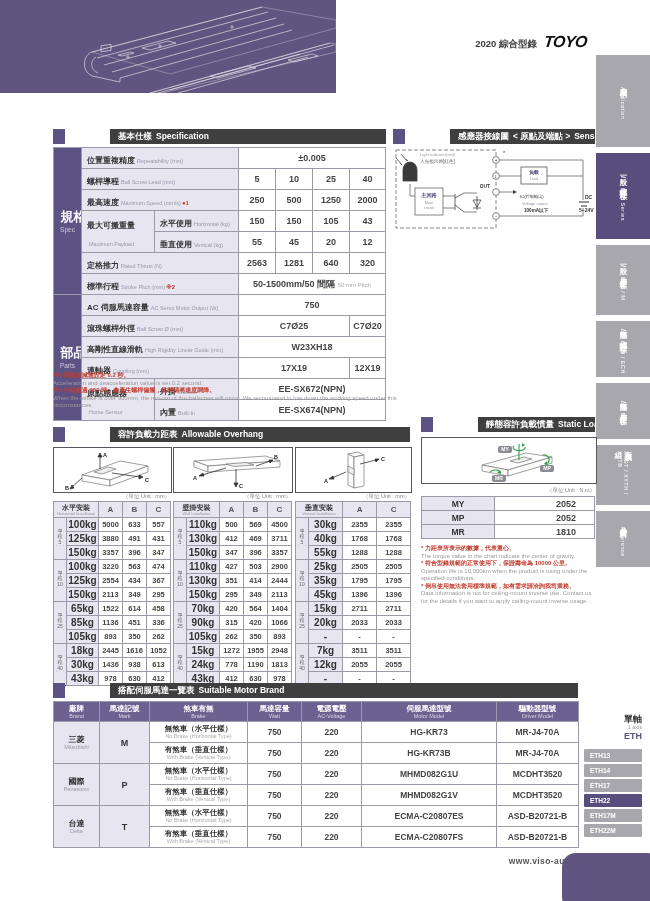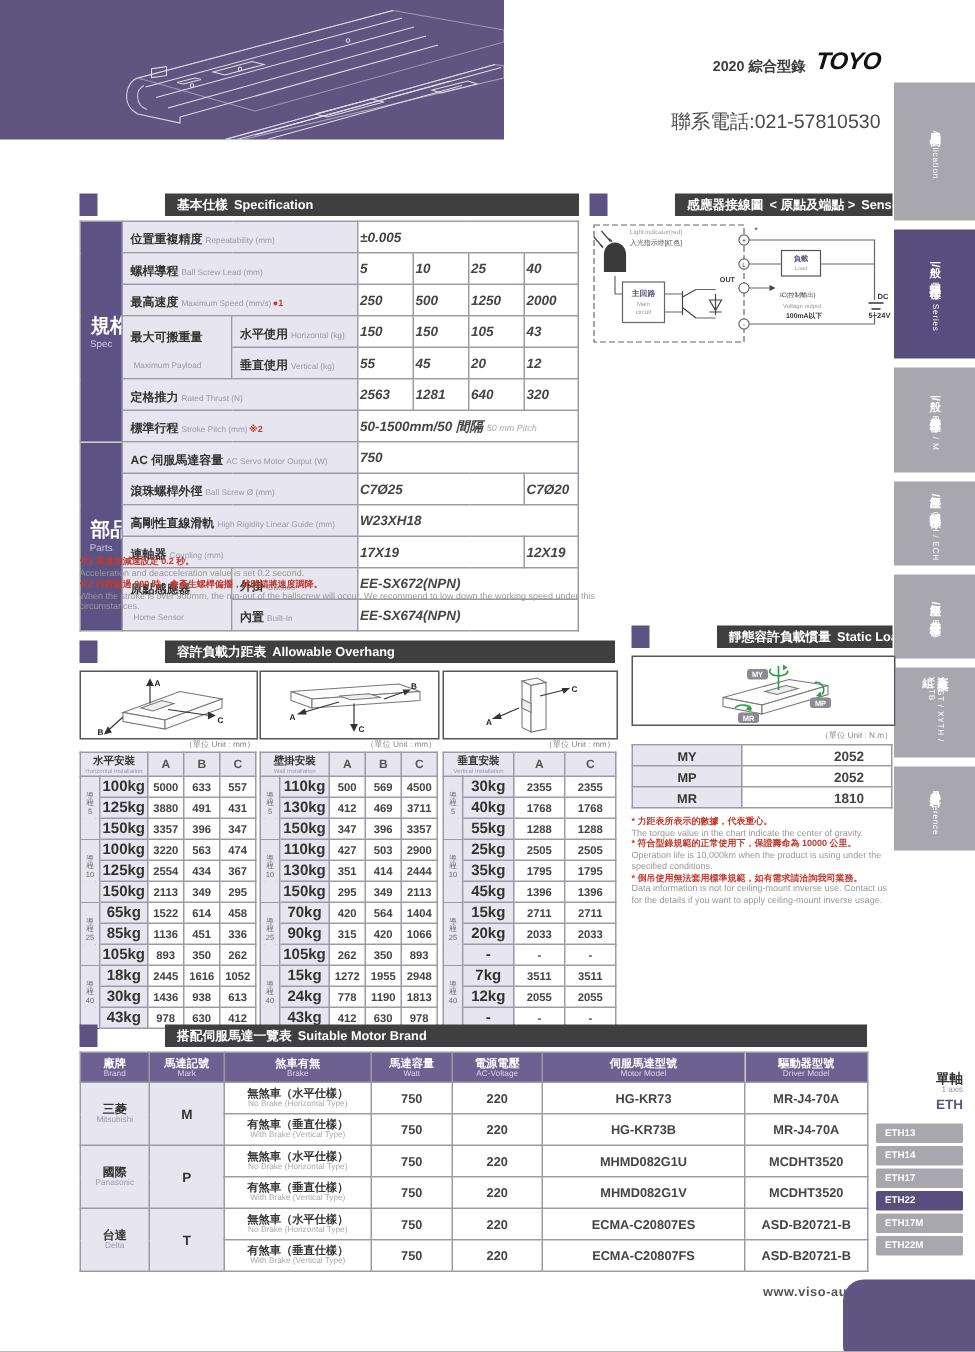--- a/index.html
+++ b/index.html
@@ -34,21 +34,21 @@
   .spec-table{position:absolute;left:53px;top:147px;width:333px;border:1px solid #55555e;}
   .spec-table td{border:1px solid #9b9ba8;overflow:hidden;white-space:nowrap;}
   .spec-table tr{height:17px;}
   td.side{background:#5d5284;color:#fff;text-align:center;vertical-align:middle;}
   .side-zh{font-size:13px;line-height:14px;font-weight:bold;width:14px;margin:0 auto;word-break:break-all;}
   .side-en{font-size:6.5px;color:#cfc9e2;margin-top:2px;}
   td.lbl,td.sublbl{background:#e6e5f0;padding-left:5px;}
   .lz{font-size:8px;font-weight:bold;color:#333;}
   .le{font-size:5.5px;color:#9a98a8;margin-left:2px;}
   .ln{font-size:6px;font-weight:bold;color:#c23b2e;margin-left:1px;}
-  td.val{background:#fff;font-size:9px;font-weight:bold;color:#444;font-style:italic;}
+  td.val{background:#fff;text-align:center;font-size:9px;font-weight:bold;color:#444;}
   td.val .vg{font-size:6px;color:#aaa;font-weight:normal;}
   
   .notes{position:absolute;font-size:6px;line-height:7.5px;}
   .notes .nz{color:#c23b2e;font-weight:bold;}
   .notes .ne{color:#999;}
   
   .dbox{position:absolute;background:#fff;border:1px solid #55555e;}
   .dbox svg{display:block;width:100%;height:100%;}
   .unit-cap{position:absolute;font-size:5.5px;color:#888;text-align:right;}
   
@@ -133,21 +133,20 @@
           <circle cx="160" cy="46" r="1.2"></circle>
           <circle cx="232" cy="27" r="1.2"></circle>
       </g>
     </svg>
   </div>
 
   <div class="catalog-line">
     <span class="catalog-txt">2020 綜合型錄</span>
     <span class="toyo-logo">TOYO</span>
   </div>
-  <div class="phone">聯系電話:021-57810530</div>
 
   <div class="side-tabs">
 
   <div class="stab">
       <span class="stz">應用例</span>
       <span class="ste">Application</span>
     </div>
       <div class="stab active">
       <span class="stz">一般 / 螺桿仕樣</span>
       <span class="ste">ETH Series</span>

